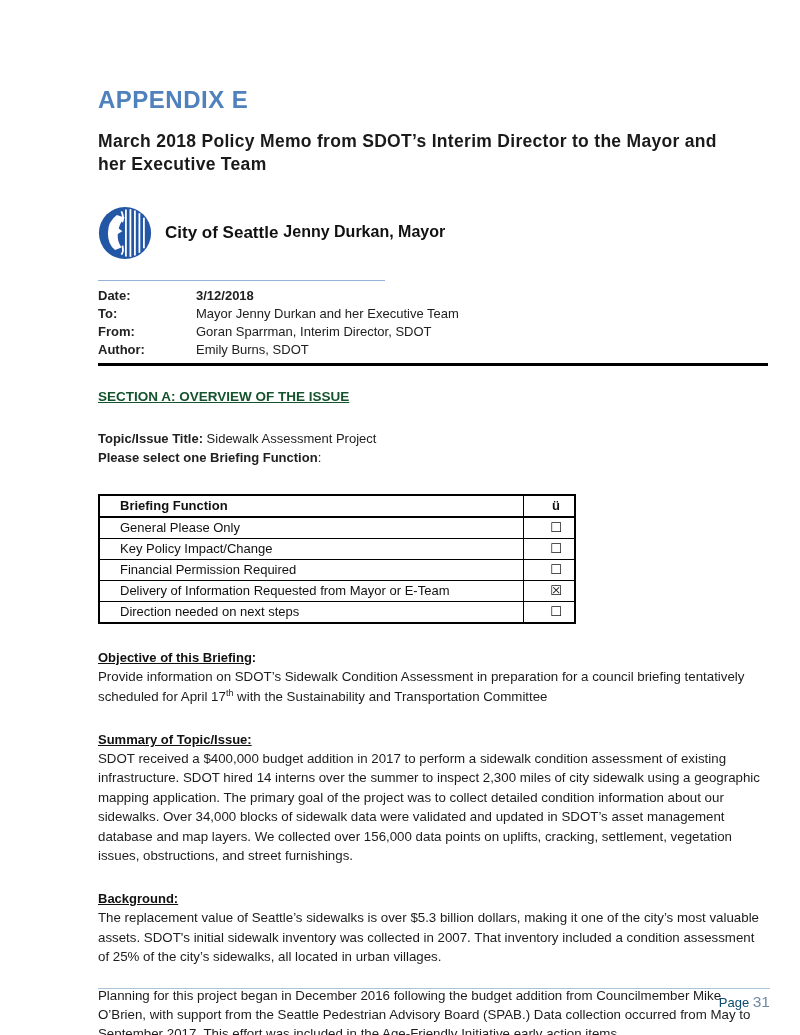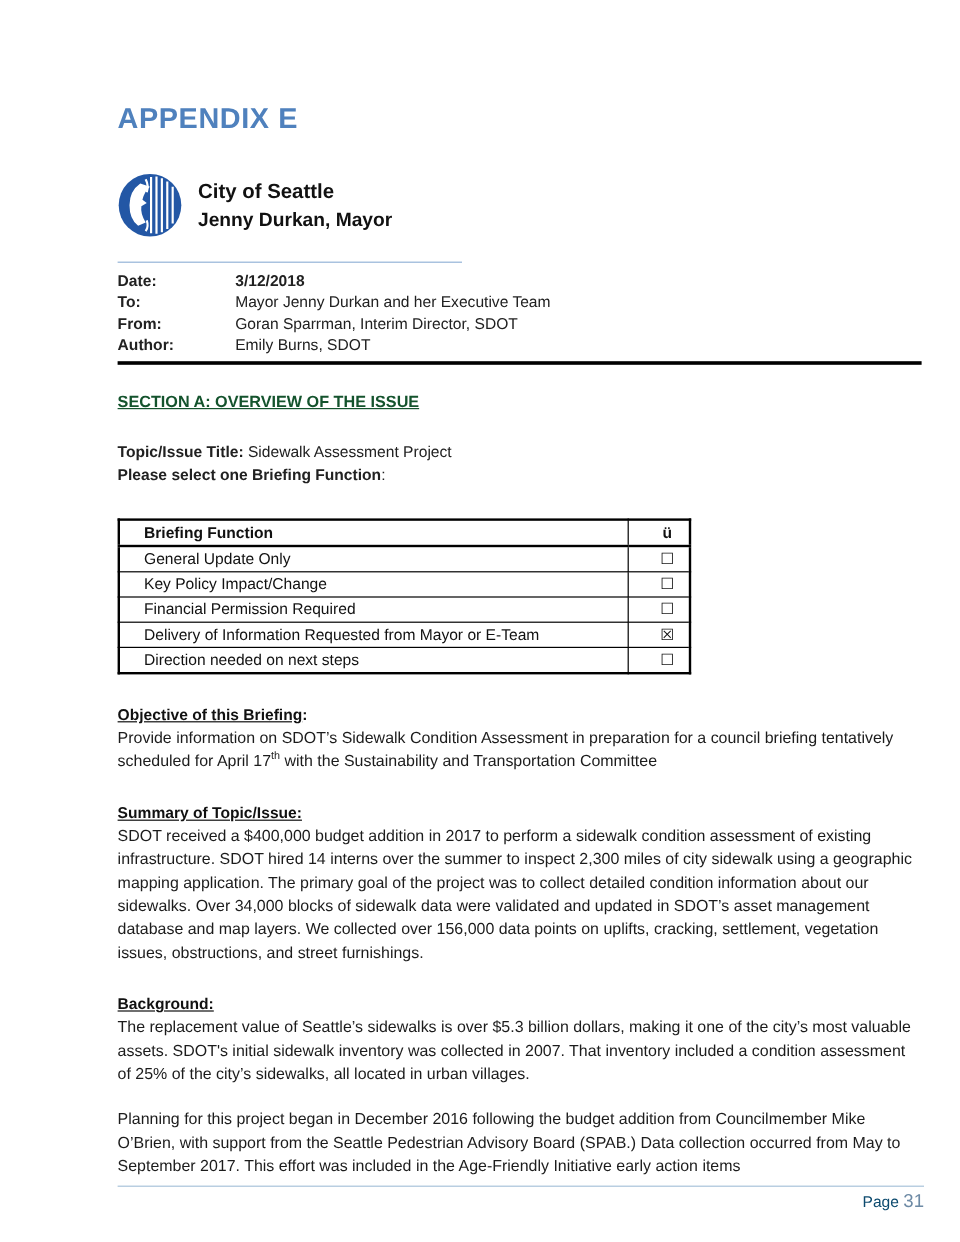--- a/index.html
+++ b/index.html
@@ -32,21 +32,21 @@
     max-width:620px;
   }
 
   .letterhead{
     margin-top:30px;
     display:flex;
     align-items:center;
     gap:13px;
   }
   .letterhead .logo{width:54px;height:54px;flex:0 0 auto;}
-  .letterhead .lh-text{display:flex;flex-direction:column;gap:5px;}
+  .letterhead .lh-text{display:flex;gap:5px;}
   .lh-org{font-size:17px;font-weight:bold;color:#111;}
   .lh-mayor{font-size:16px;font-weight:bold;color:#111;}
 
   .rule-thin{
     margin-top:20px;
     width:287px;
     border-top:1px solid #95b3d7;
     height:0;
   }
   .memo-fields{margin-top:6px;font-size:13px;line-height:18px;}
@@ -118,20 +118,21 @@
   .footer .pg-num{font-size:15.5px;color:#6d8aa5;}
 </style>
 </head>
 <body>
 
 <div class="page">
   <div class="content">
 
     <h1 class="appendix-title">APPENDIX E</h1>
 
+    <h2 class="memo-subtitle">March 2018 Policy Memo from SDOT’s Interim Director to the Mayor and her Executive Team</h2>
 
     <div class="letterhead">
       <svg class="logo" viewBox="0 0 60 60" aria-hidden="true">
         <circle cx="30" cy="30" r="29" fill="#2357a5"></circle>
         <path d="M21 10 q-10 7 -10 20 q0 13 8 19 l7 -3 q-5 -8 -4 -15 l5 -3 -4 -3 q2 -8 7 -12 z" fill="#ffffff"></path>
         <g stroke="#ffffff" stroke-width="2" fill="none">
           <line x1="31" y1="4" x2="31" y2="56"></line>
           <line x1="36" y1="3.5" x2="36" y2="56.5"></line>
           <line x1="41" y1="5" x2="41" y2="55"></line>
           <line x1="46" y1="8" x2="46" y2="52"></line>
@@ -180,21 +181,21 @@
       </div>
     </div>
 
     <table class="briefing">
       <tbody>
           <tr class="head">
         <td class="col-label">Briefing Function</td>
         <td class="col-check">ü</td>
       </tr>
       <tr>
-        <td class="col-label">General Update Only</td>
+        <td class="col-label">General Please Only</td>
         <td class="col-check checkbox-glyph">☐</td>
       </tr>
       <tr>
         <td class="col-label">Key Policy Impact/Change</td>
         <td class="col-check checkbox-glyph">☐</td>
       </tr>
       <tr>
         <td class="col-label">Financial Permission Required</td>
         <td class="col-check checkbox-glyph">☐</td>
       </tr>

